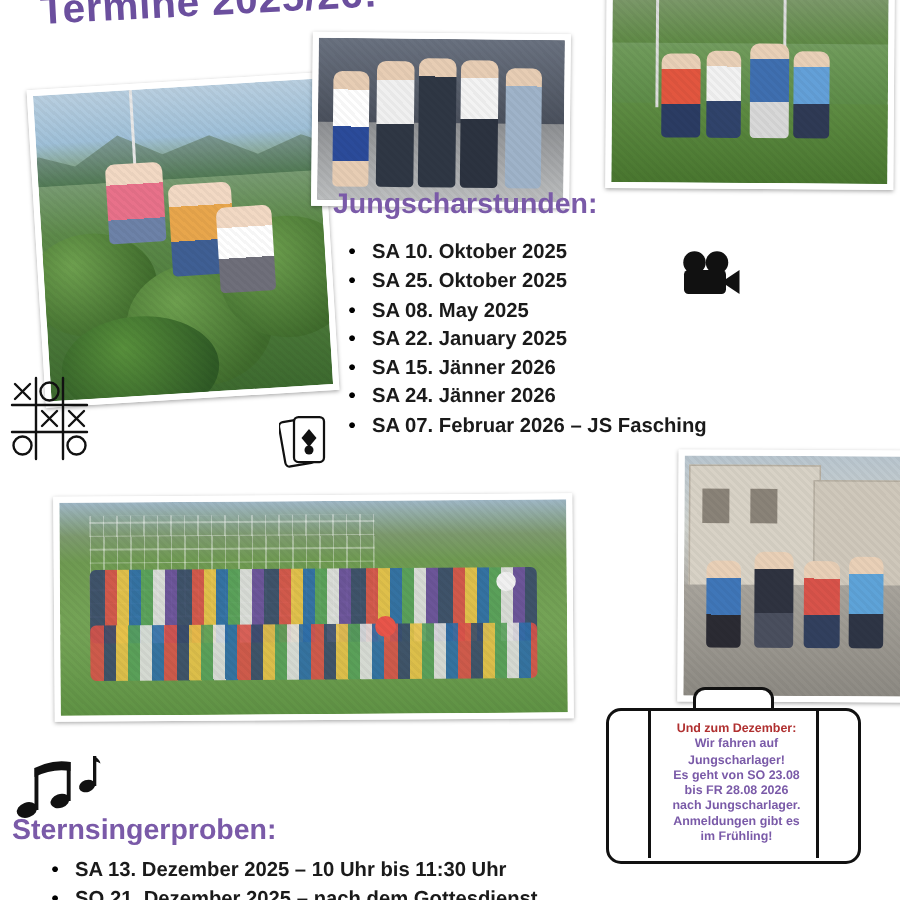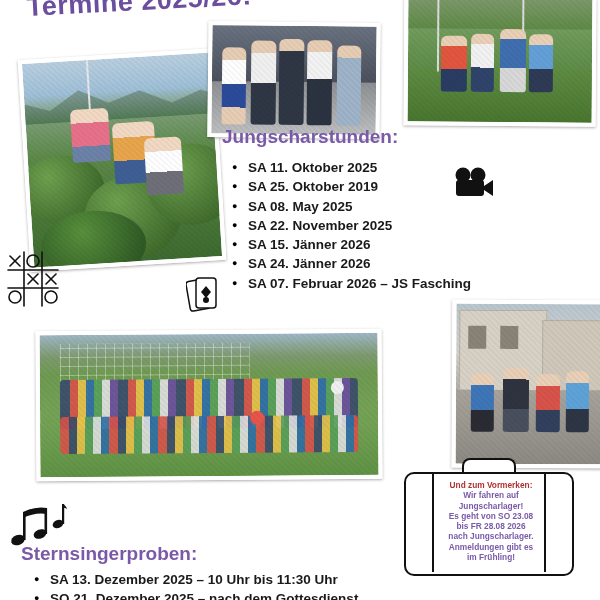--- a/index.html
+++ b/index.html
@@ -37,21 +37,21 @@
   }
 
   
   .section-title {
     position: absolute;
     font-size: 19px;
     font-weight: bold;
     color: #7a5aa8;
   }
   #js-title { left: 222px; top: 126px; }
-  #ss-title { left: 21px; top: 543px; }
+  #ss-title { left: 8px; top: 543px; }
 
   
   .list {
     position: absolute;
     margin: 0;
     padding-left: 20px;
     list-style: none;
     font-size: 13.5px;
     font-weight: bold;
     color: #1a1a1a;
@@ -298,24 +298,24 @@
       <div class="kid" style="left:10%;top:44%;width:16%;height:36%;background:linear-gradient(180deg,#e9d0b7 0 20%, #3f76b8 20% 62%, #2b2b33 62% 100%);"></div>
       <div class="kid" style="left:32%;top:40%;width:17%;height:40%;background:linear-gradient(180deg,#e9d0b7 0 18%, #2f3340 18% 64%, #4a4f5e 64% 100%);"></div>
       <div class="kid" style="left:54%;top:44%;width:16%;height:36%;background:linear-gradient(180deg,#e9d0b7 0 20%, #d8534a 20% 62%, #32405e 62% 100%);"></div>
       <div class="kid" style="left:74%;top:42%;width:16%;height:38%;background:linear-gradient(180deg,#e9d0b7 0 19%, #5ea3d8 19% 62%, #2e3545 62% 100%);"></div>
       <div class="grain"></div>
     </div>
   </div>
 
   <div class="section-title" id="js-title">Jungscharstunden:</div>
   <ul class="list" id="js-list">
-    <li>SA 11. Oktober 2025</li>
-    <li>SA 25. Oktober 2019</li>
+    <li>SA 10. Oktober 2025</li>
+    <li>SA 25. Oktober 2025</li>
     <li>SA 08. May 2025</li>
-    <li>SA 22. November 2025</li>
+    <li>SA 22. January 2025</li>
     <li>SA 15. Jänner 2026</li>
     <li>SA 24. Jänner 2026</li>
     <li>SA 07. Februar 2026 – JS Fasching</li>
   </ul>
 
   <div class="section-title" id="ss-title">Sternsingerproben:</div>
   <ul class="list" id="ss-list">
     <li>SA 13. Dezember 2025 – 10 Uhr bis 11:30 Uhr</li>
     <li>SO 21. Dezember 2025 – nach dem Gottesdienst</li>
   </ul>
@@ -374,21 +374,21 @@
       </g>
     </svg>
   </div>
 
   <div id="suitcase">
     <div class="sc-handle"></div>
     <div class="sc-body"></div>
     <div class="sc-strap a"></div>
     <div class="sc-strap b"></div>
     <div class="sc-text">
-      <div class="hl">Und zum Vormerken:</div>
+      <div class="hl">Und zum Dezember:</div>
       <div>Wir fahren auf</div>
       <div>Jungscharlager!</div>
       <div>Es geht von SO 23.08</div>
       <div>bis FR 28.08 2026</div>
       <div>nach Jungscharlager.</div>
       <div>Anmeldungen gibt es</div>
       <div>im Frühling!</div>
     </div>
   </div>
 

